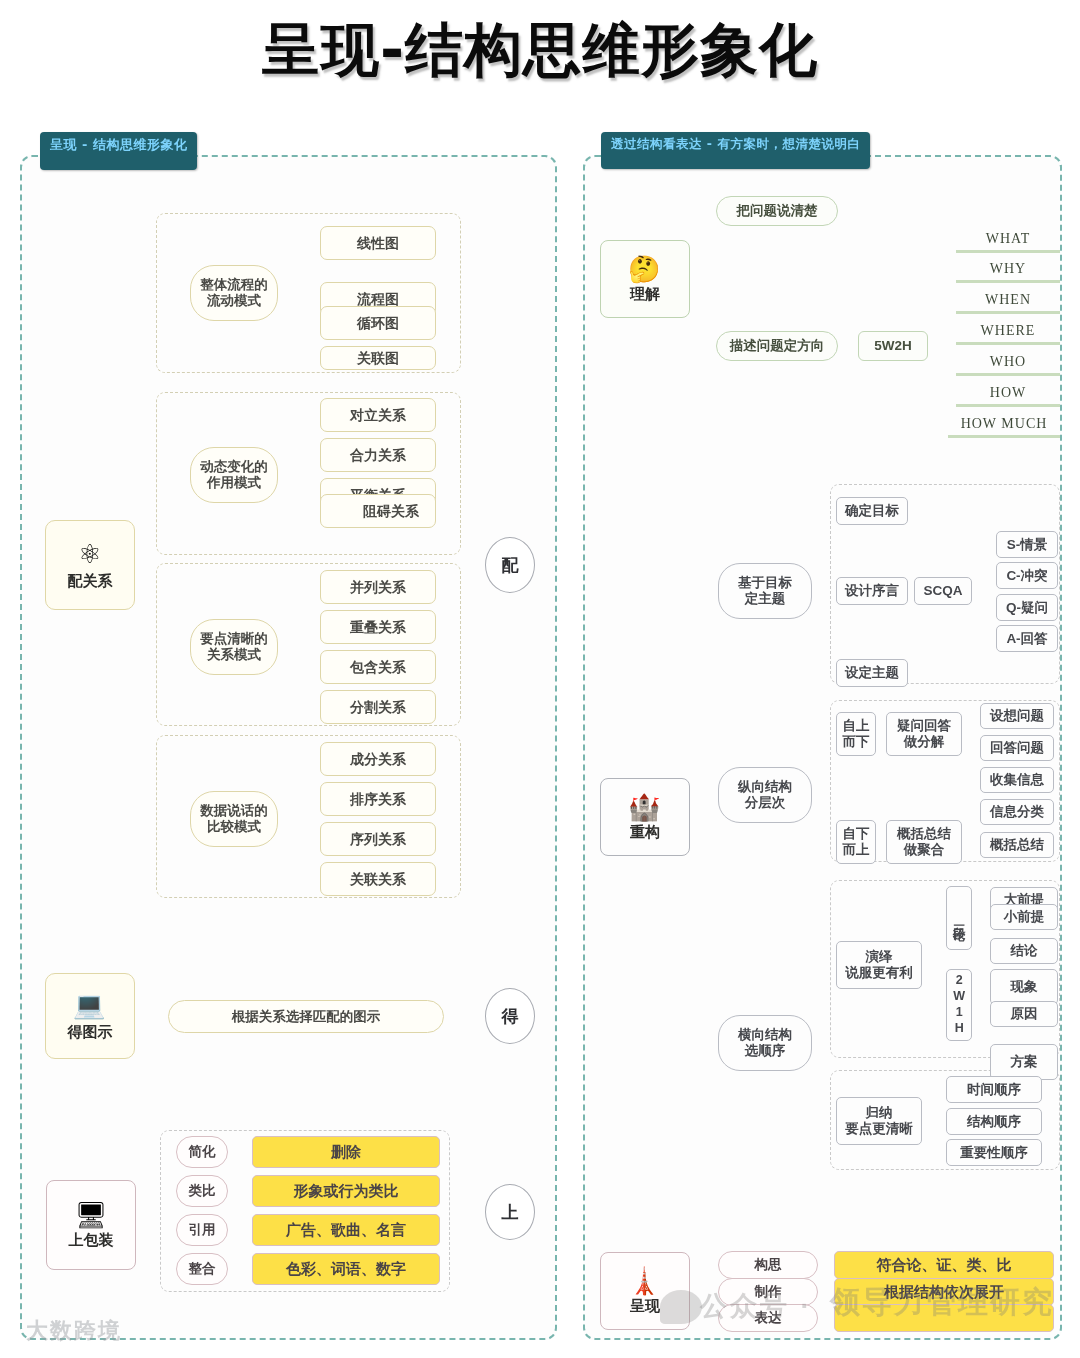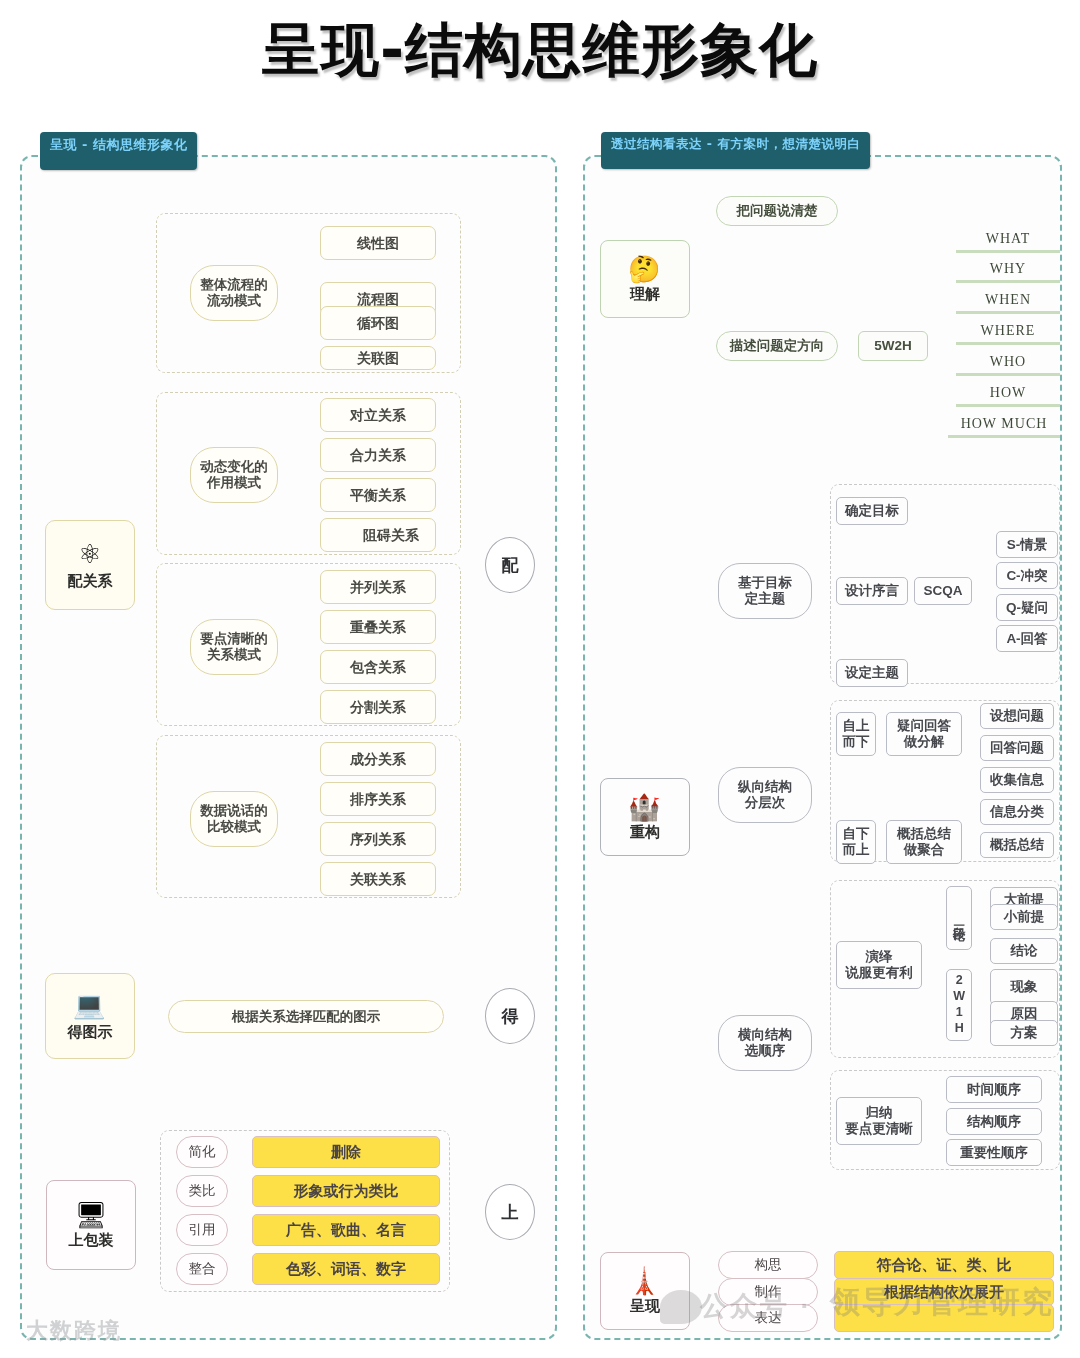--- a/index.html
+++ b/index.html
@@ -63,21 +63,21 @@
             color:#46484d; font-size:13.5px; font-weight:bold; }
   .g-pill { border:1.4px solid #b9bcc4; border-radius:22px; background:#fdfdfd;
             color:#46484d; font-size:13.5px; font-weight:bold; }
   .g-root { border:1.4px solid #b0b3ba; border-radius:8px; background:#fdfdfd;
             flex-direction:column; gap:3px; }
 
   
   .p-box  { border:1.4px solid #d8bfc4; border-radius:5px; background:#fde047;
             color:#4a4447; font-size:15px; font-weight:bold; }
   .p-pill { border:1.4px solid #d8bfc4; border-radius:22px; background:#fffdfd;
-            color:#4a4447; font-size:13.5px; font-weight:normal; }
+            color:#4a4447; font-size:13.5px; font-weight:bold; }
   .p-root { border:1.4px solid #cfb7bd; border-radius:8px; background:#fffdfd;
             flex-direction:column; gap:3px; }
 
   
   .gr-box { border:1.4px solid #c2d6b6; border-radius:6px; background:#fcfdfa;
             color:#47503f; font-size:13.5px; font-weight:bold; }
   .gr-pill{ border:1.4px solid #c2d6b6; border-radius:22px; background:#fcfdfa;
             color:#47503f; font-size:13.5px; font-weight:bold; }
   .gr-root{ border:1.4px solid #bed3b1; border-radius:8px; background:#fcfdf9;
             flex-direction:column; gap:3px; }
@@ -245,21 +245,21 @@
 <div class="node y-box" style="left:320px; top:306px; width:116px; height:34px;">循环图</div>
 <div class="node y-box" style="left:320px; top:346px; width:116px; height:24px;">关联图</div>
 
 <div class="node y-pill" style="left:190px; top:447px; width:88px; height:56px; flex-direction:column;">
   <span>动态变化的</span>
   <span>作用模式</span>
 </div>
 <div class="node y-box" style="left:320px; top:398px; width:116px; height:34px;">对立关系</div>
 <div class="node y-box" style="left:320px; top:438px; width:116px; height:34px;">合力关系</div>
 <div class="node y-box" style="left:320px; top:478px; width:116px; height:34px;">平衡关系</div>
-<div class="node y-box" style="left:320px; top:518px; width:116px; height:34px;padding-left:26px;">阻碍关系</div>
+<div class="node y-box" style="left:320px; top:494px; width:116px; height:34px;padding-left:26px;">阻碍关系</div>
 
 <div class="node y-pill" style="left:190px; top:619px; width:88px; height:56px; flex-direction:column;">
   <span>要点清晰的</span>
   <span>关系模式</span>
 </div>
 <div class="node y-box" style="left:320px; top:570px; width:116px; height:34px;">并列关系</div>
 <div class="node y-box" style="left:320px; top:610px; width:116px; height:34px;">重叠关系</div>
 <div class="node y-box" style="left:320px; top:650px; width:116px; height:34px;">包含关系</div>
 <div class="node y-box" style="left:320px; top:690px; width:116px; height:34px;">分割关系</div>
 
@@ -372,21 +372,21 @@
   <span>演绎</span>
   <span>说服更有利</span>
 </div>
 <div class="node g-box vbox" style="left:946px; top:886px; width:26px; height:64px;">三段论</div>
 <div class="node g-box vbox" style="left:946px; top:969px; width:26px; height:72px;">2W1H</div>
 <div class="node g-box" style="left:990px; top:887px; width:68px; height:26px;">大前提</div>
 <div class="node g-box" style="left:990px; top:904px; width:68px; height:26px;">小前提</div>
 <div class="node g-box" style="left:990px; top:938px; width:68px; height:26px;">结论</div>
 <div class="node g-box" style="left:990px; top:969px; width:68px; height:36px;">现象</div>
 <div class="node g-box" style="left:990px; top:1001px; width:68px; height:26px;">原因</div>
-<div class="node g-box" style="left:990px; top:1020px; width:68px; height:26px;">方案</div>
+<div class="node g-box" style="left:990px; top:1044px; width:68px; height:36px;">方案</div>
 <div class="node g-box" style="left:836px; top:1097px; width:86px; height:48px; flex-direction:column;">
   <span>归纳</span>
   <span>要点更清晰</span>
 </div>
 <div class="node g-box" style="left:946px; top:1076px; width:96px; height:27px;">时间顺序</div>
 <div class="node g-box" style="left:946px; top:1108px; width:96px; height:27px;">结构顺序</div>
 <div class="node g-box" style="left:946px; top:1139px; width:96px; height:27px;">重要性顺序</div>
 
 <div class="node p-root" style="left:600px; top:1252px; width:90px; height:78px;">
   <span class="root-icon">🗼</span>

